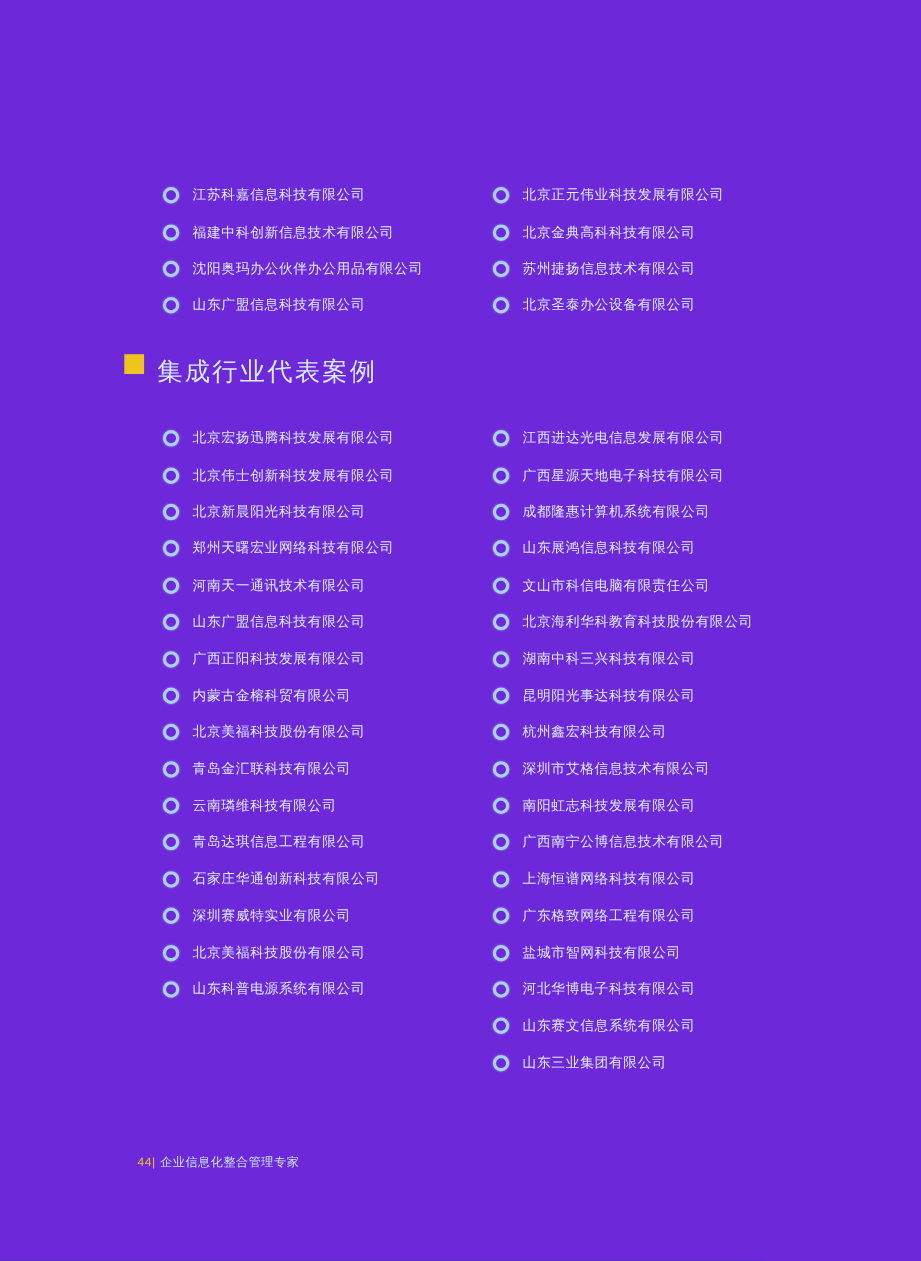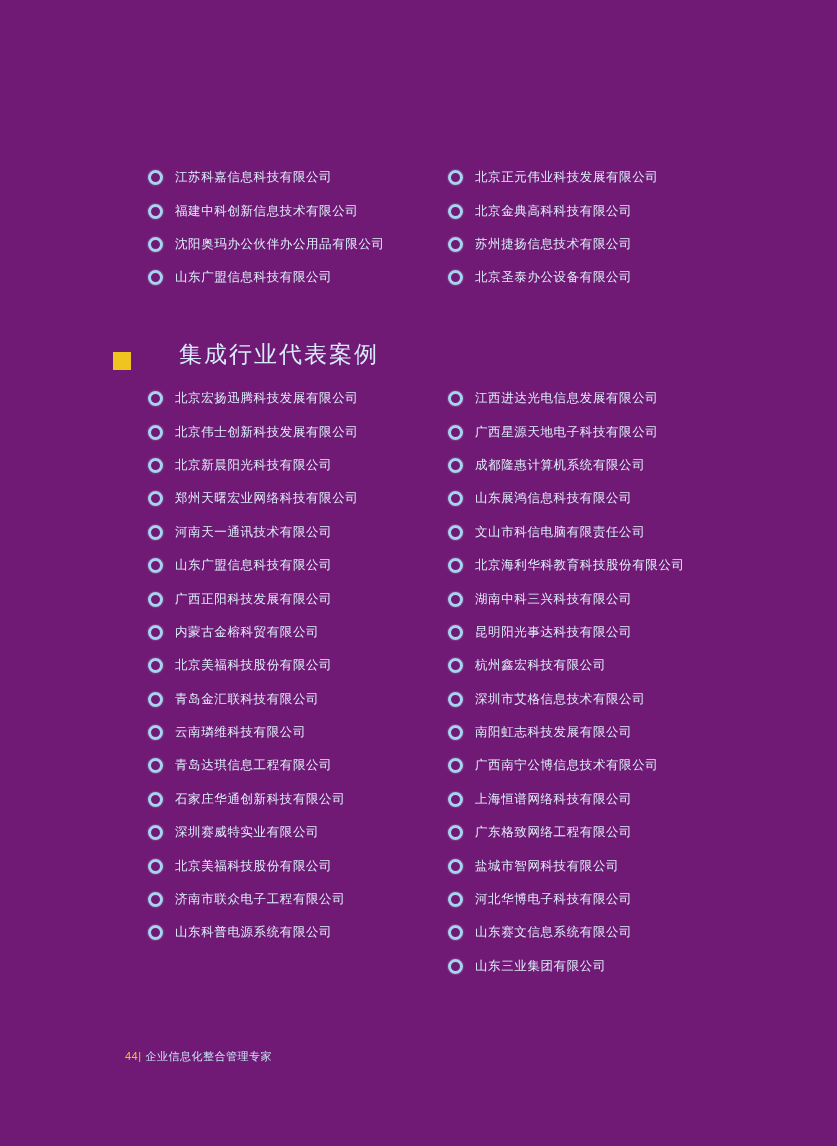--- a/index.html
+++ b/index.html
@@ -3,21 +3,21 @@
 <meta charset="utf-8">
 <style>
   html,body{margin:0;padding:0;}
   body{
     font-family:"Liberation Sans","DejaVu Sans",sans-serif;
     background:#0e4f7d;
   }
   .page{
     position:relative;
     width:837px;height:1146px;
-    background:#701a75;
+    background:#6d28d9;
     overflow:hidden;
     margin:0 auto;
   }
   .list-block{
     position:absolute;
     display:flex;
   }
   .list-col{
     width:300px;
     display:flex;
@@ -39,24 +39,23 @@
   .item-text{
     font-size:12.5px;
     letter-spacing:0.6px;
     color:#DDEEF9;
     white-space:nowrap;
   }
   .top-lists{left:148px;top:161px;}
   .main-lists{left:148px;top:382px;}
   .section-heading{
     position:absolute;
-    left:113px;top:339px;
+    left:113px;top:322px;
     display:flex;
-    align-items:flex-end;
-    gap:36px;
+    align-items:flex-start;
   }
   .sq{
     width:18px;height:18px;
     background:#F0C420;
     margin-right:12px;
   }
   .heading-text{
     font-size:23px;
     letter-spacing:2px;
     color:#D7ECFA;
@@ -201,24 +200,20 @@
         <div class="list-item">
           <span class="ring"></span>
           <span class="item-text">深圳赛威特实业有限公司</span>
         </div>
 
         <div class="list-item">
           <span class="ring"></span>
           <span class="item-text">北京美福科技股份有限公司</span>
         </div>
 
-        <div class="list-item">
-          <span class="ring"></span>
-          <span class="item-text">济南市联众电子工程有限公司</span>
-        </div>
 
         <div class="list-item">
           <span class="ring"></span>
           <span class="item-text">山东科普电源系统有限公司</span>
         </div>
       </div>
     <div class="list-col">
 
         <div class="list-item">
           <span class="ring"></span>

